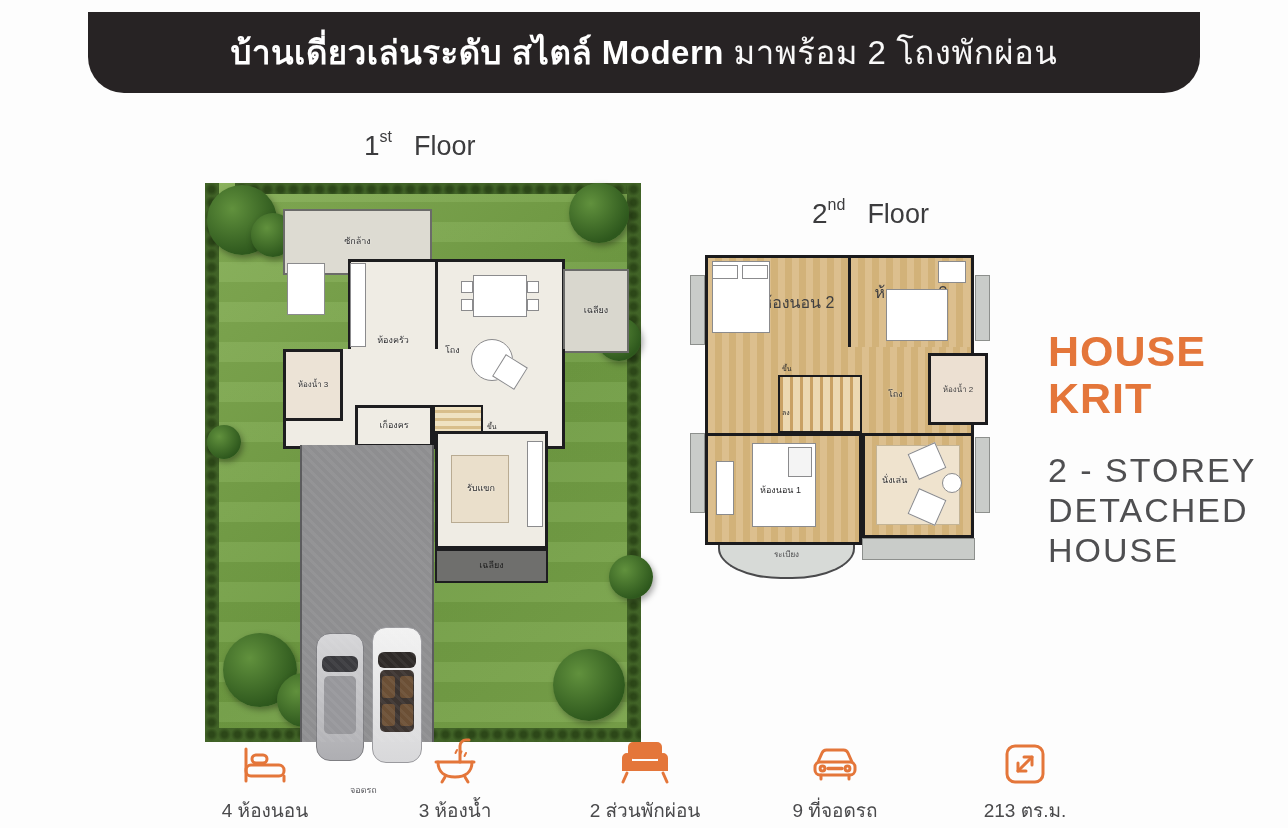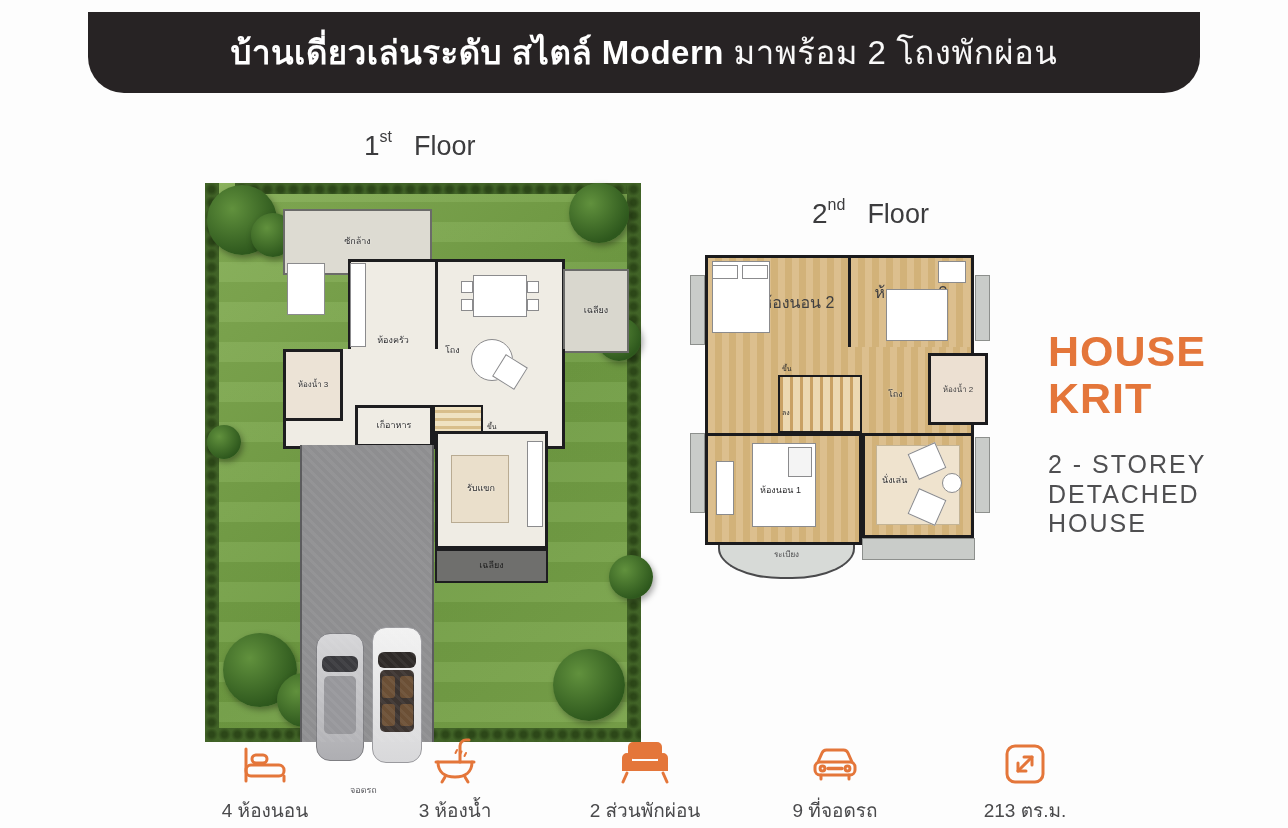--- a/index.html
+++ b/index.html
@@ -84,21 +84,21 @@
     background:repeating-linear-gradient(90deg,#c9a265 0 3px,#ecd9b2 3px 10px);}
   .balcony{position:absolute;left:28px;top:290px;width:137px;height:34px;background:#d7dad7;
     border:2px solid #4a4a4c;border-top:none;border-radius:0 0 46% 46%/0 0 90% 90%;
     display:flex;align-items:flex-start;justify-content:center;}
   .terrace{position:absolute;background:#c9ccc9;border:1px solid #8d908d;}
 
   
   .brand{position:absolute;left:1048px;top:328px;font-weight:700;font-size:43px;line-height:1.1;
     letter-spacing:1px;}
   .brand div{white-space:nowrap;}
-  .subtitle{position:absolute;left:1048px;top:450px;font-size:25px;line-height:1.18;color:#4f4f51;
+  .subtitle{position:absolute;left:1048px;top:450px;font-size:34px;line-height:1.18;color:#4f4f51;
     letter-spacing:2px;font-weight:400;}
 
   
   .features{position:absolute;left:185px;top:740px;width:920px;display:flex;justify-content:space-between;}
   .feature{width:160px;display:flex;flex-direction:column;align-items:center;}
   .feature .ic{height:46px;display:flex;align-items:flex-end;justify-content:center;}
   .feature .flabel{margin-top:9px;font-size:19px;color:#4a4a4c;white-space:nowrap;}
   .feature svg{display:block;}
 </style>
 </head>
@@ -149,21 +149,21 @@
     </div>
 
     <div class="room" style="left:78px;top:166px;width:282px;height:100px;border-top:none"></div>
     <div class="lbl-abs" style="left:240px;top:160px">โถง</div>
 
     <div class="room" style="left:78px;top:166px;width:60px;height:72px;background:#ECE3D6">
       <span class="lbl" style="align-self:center;font-size:8px">ห้องน้ำ 3</span>
     </div>
 
     <div class="room" style="left:150px;top:222px;width:78px;height:42px">
-      <span class="lbl" style="align-self:center">เก็อาหาร</span>
+      <span class="lbl" style="align-self:center">เก็องคร</span>
     </div>
     <div class="stairs1"></div>
     <div class="tiny" style="left:282px;top:238px">ขึ้น</div>
 
     <div class="room" style="left:230px;top:248px;width:113px;height:118px"></div>
     <div class="furn" style="left:322px;top:258px;width:16px;height:86px"></div>
     <div class="furn" style="left:246px;top:272px;width:58px;height:68px;background:#EADFCB;border-color:#b9ab92"></div>
     <div class="lbl-abs" style="left:262px;top:298px">รับแขก</div>
 
     <div class="room" style="left:230px;top:366px;width:113px;height:34px;background:#6f6f6d;border-width:2px">

